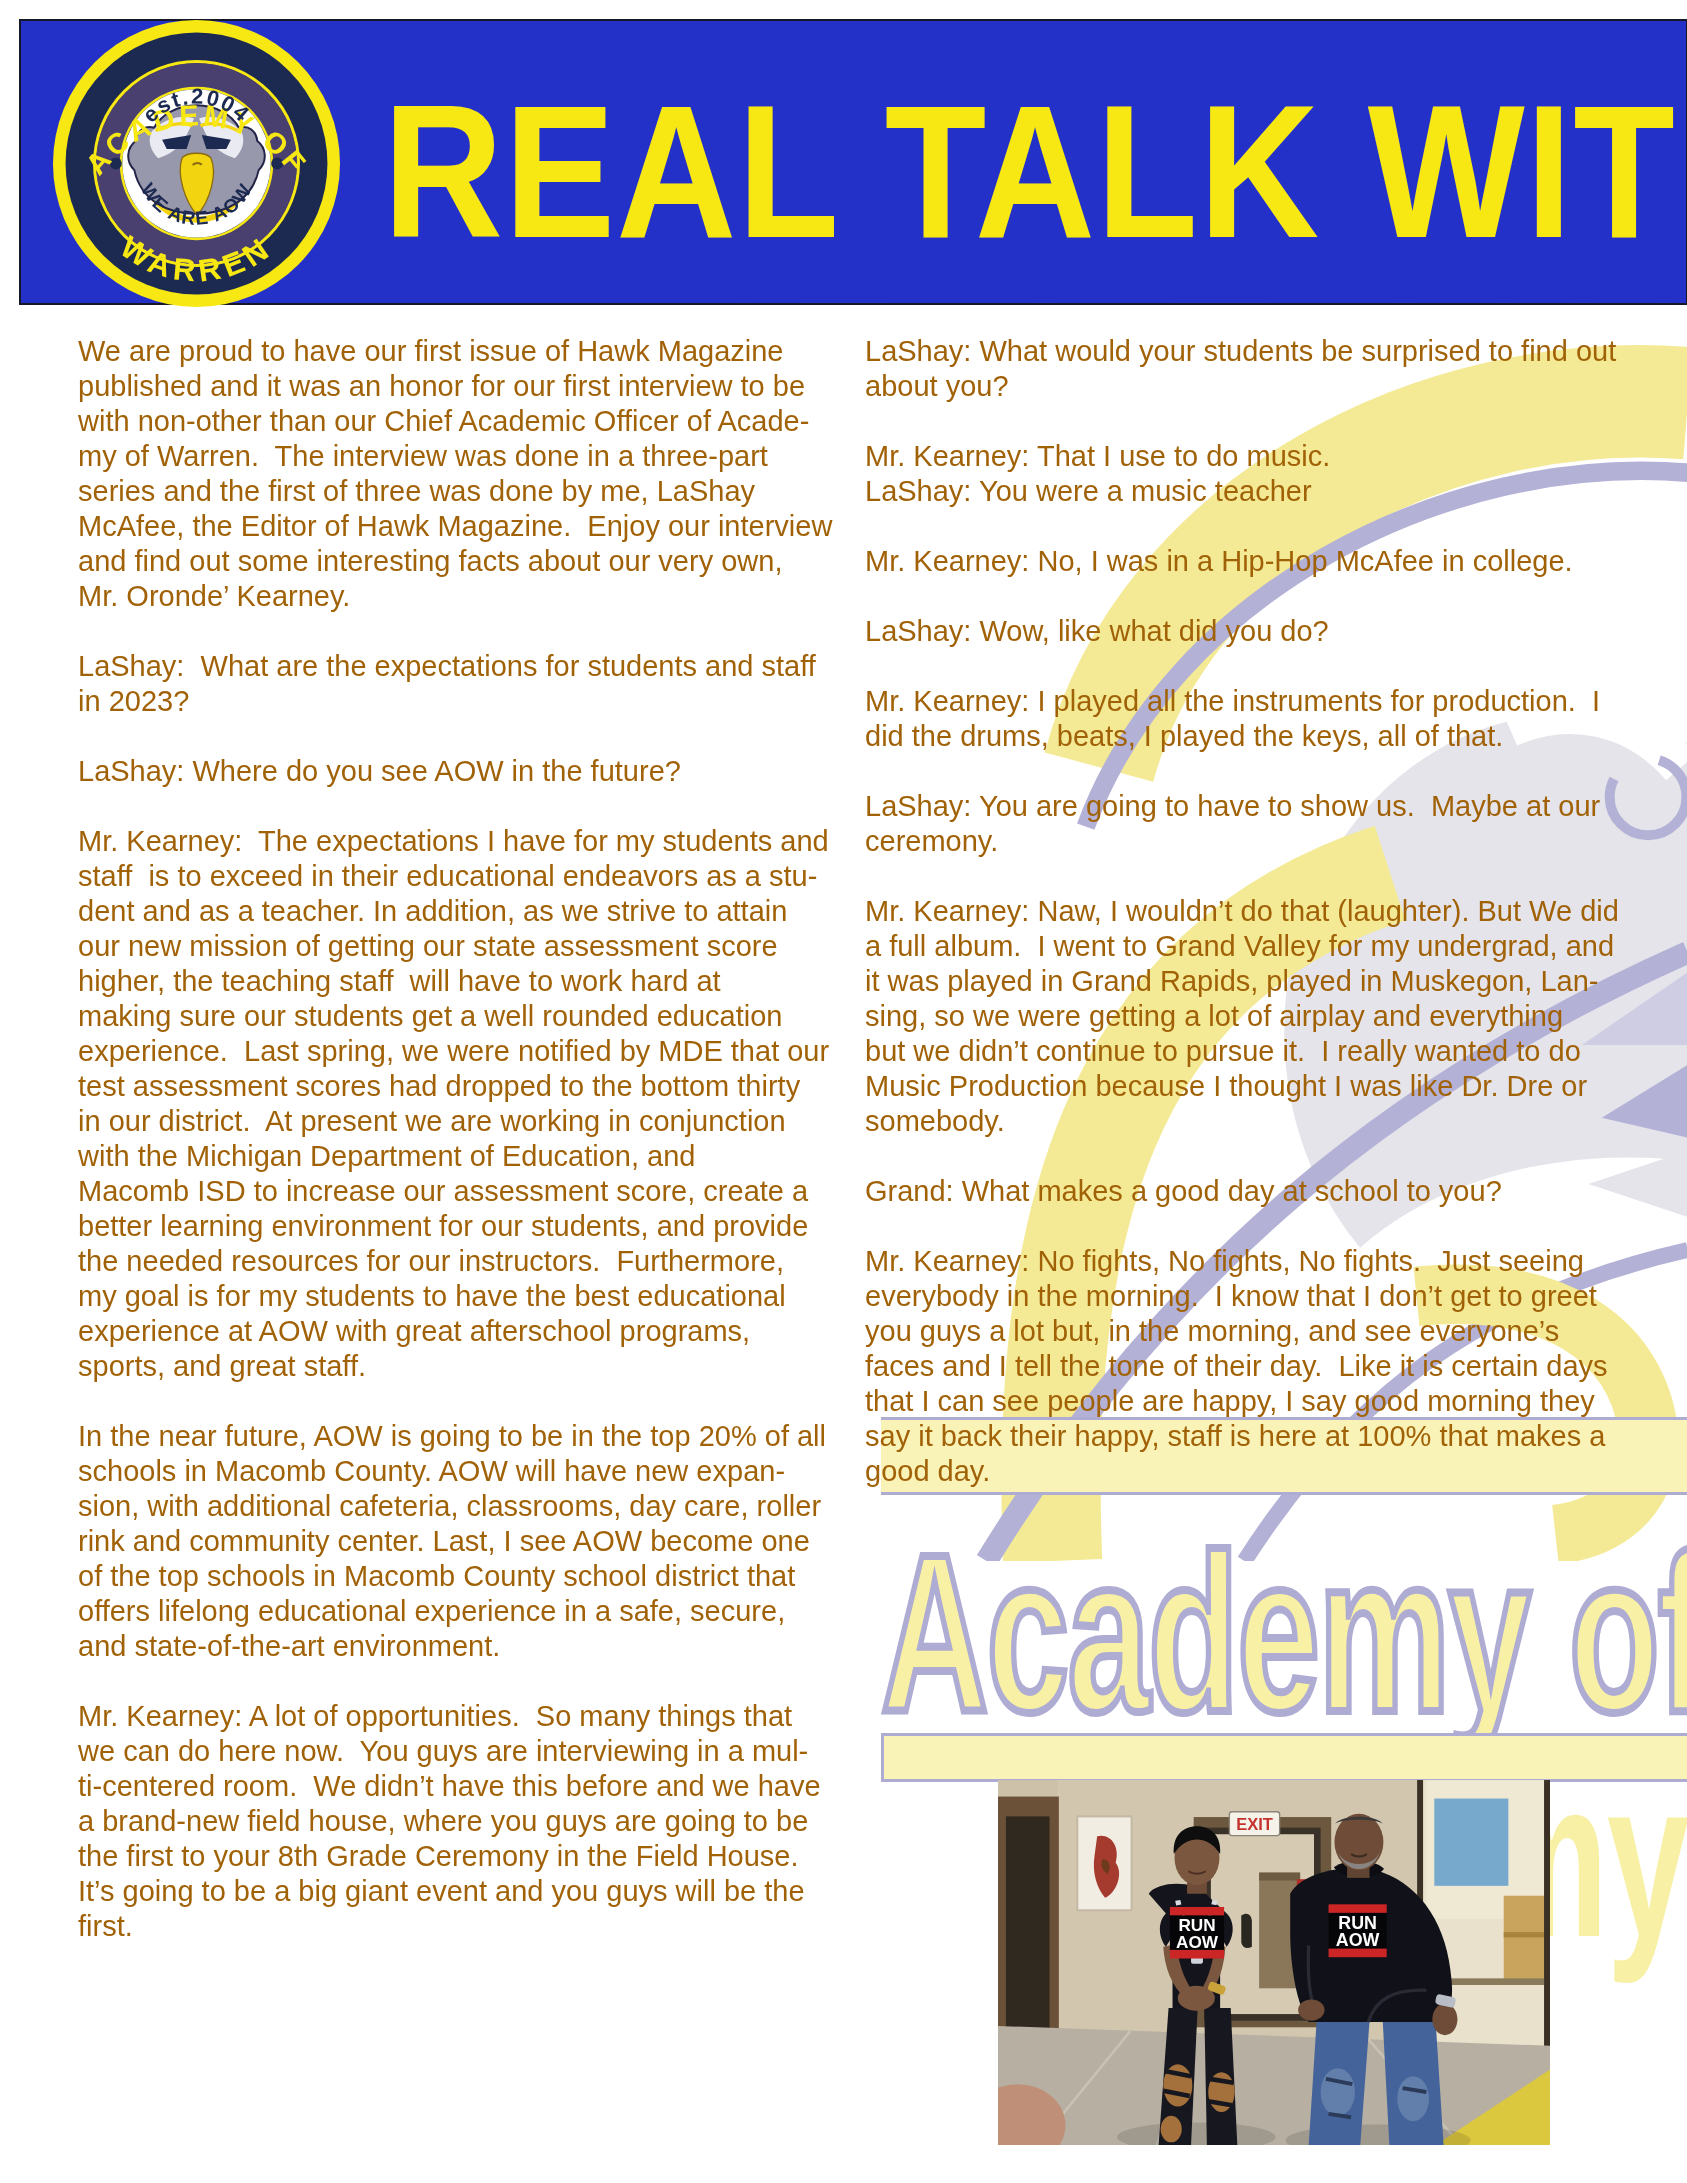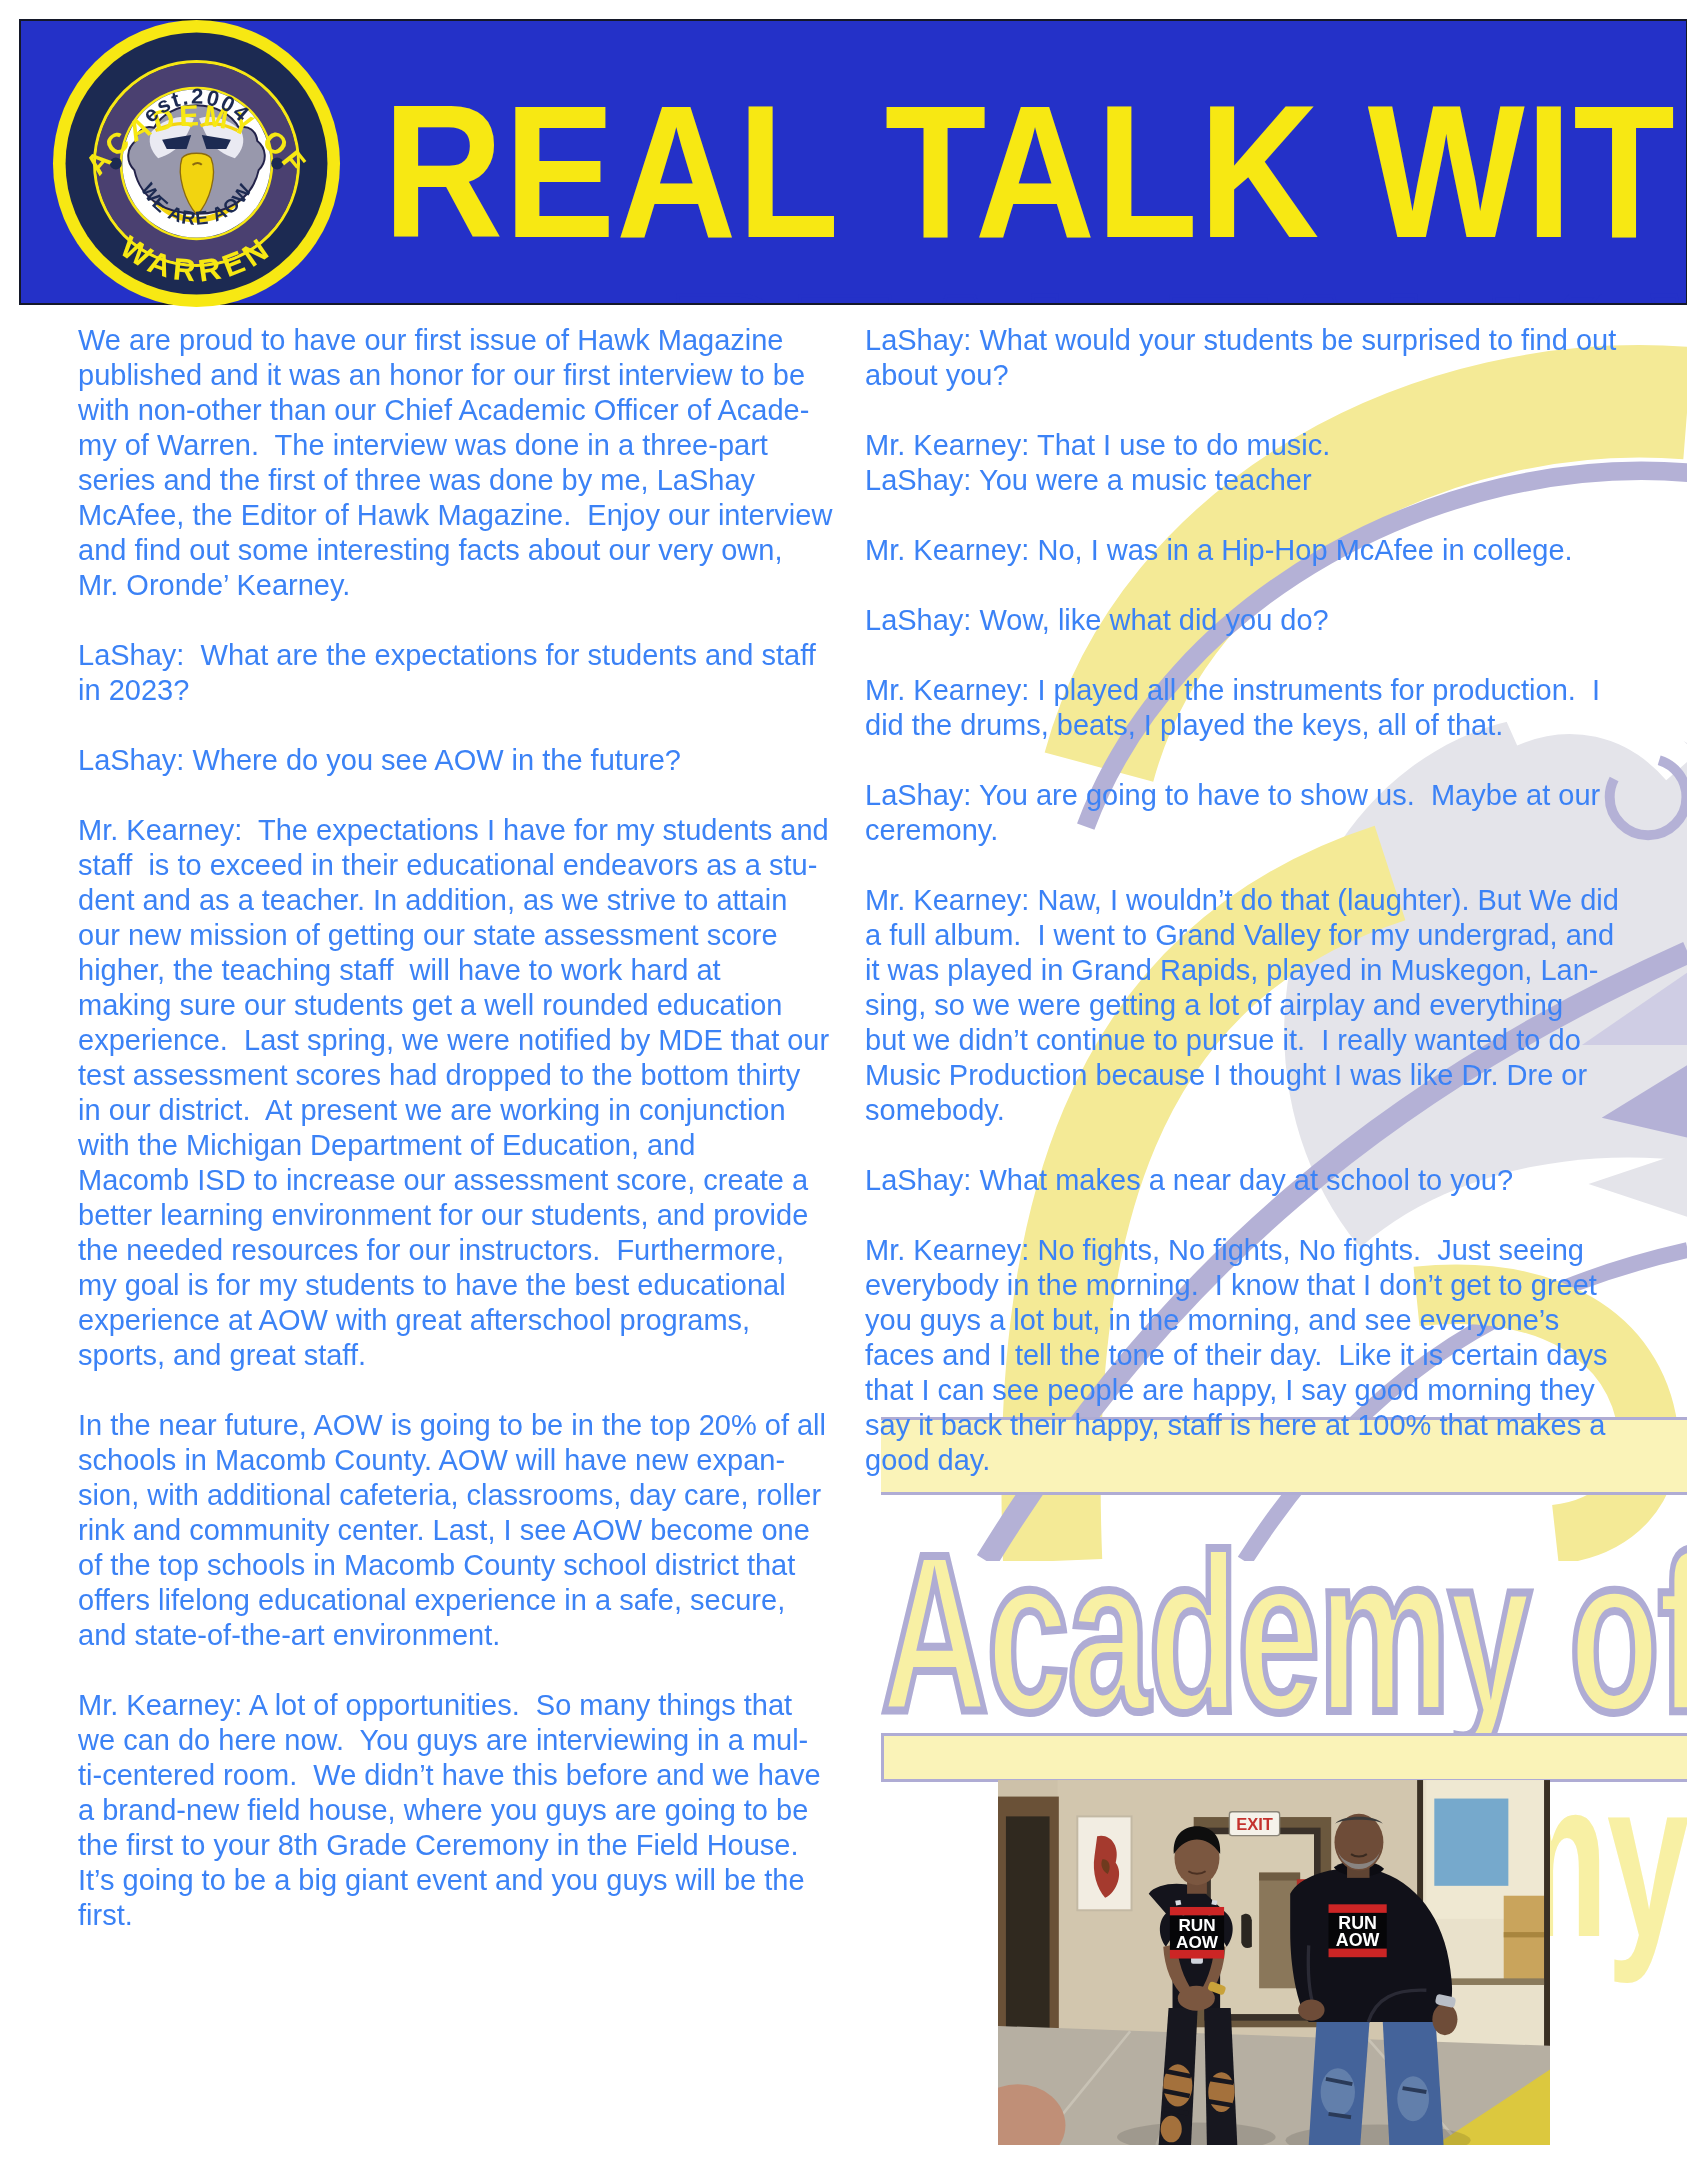--- a/index.html
+++ b/index.html
@@ -13,21 +13,21 @@
     background:#2431C8;border:2px solid #141829;box-sizing:border-box;overflow:hidden;
   }
   .banner-title{
     position:absolute;left:362px;top:56px;line-height:1;font-size:189px;font-weight:bold;
     letter-spacing:1.3px;transform:scaleX(0.88);transform-origin:left top;white-space:pre;
   }
   .banner-title .fill{position:absolute;left:0;top:0;color:#F7E813;}
   .banner-title .inline{position:relative;color:transparent;-webkit-text-stroke:3.3px #2431C8;}
   .logo-badge{position:absolute;left:51px;top:18px;}
   
-  .col{position:absolute;top:323px;color:#3b82f6;font-size:29px;line-height:35px;}
+  .col{position:absolute;top:334px;color:#a16207;font-size:29px;line-height:35px;}
   .col-left{left:78px;}
   .col-right{left:865px;}
   .col p{white-space:pre;margin:0 0 35px 0;}
   
   .watermark-art{position:absolute;left:887px;top:304px;pointer-events:none;}
   .wm-band{
     position:absolute;left:881px;top:1417px;width:820px;height:78px;
     background:#FAF3B8;border-top:3.3px solid #AFACD4;border-bottom:3.3px solid #AFACD4;box-sizing:border-box;
   }
   .wordmark{
@@ -169,21 +169,21 @@
 did the drums, beats, I played the keys, all of that.</p>
       <p>LaShay: You are going to have to show us.  Maybe at our
 ceremony.</p>
       <p>Mr. Kearney: Naw, I wouldn’t do that (laughter). But We did
 a full album.  I went to Grand Valley for my undergrad, and
 it was played in Grand Rapids, played in Muskegon, Lan-
 sing, so we were getting a lot of airplay and everything
 but we didn’t continue to pursue it.  I really wanted to do
 Music Production because I thought I was like Dr. Dre or
 somebody.</p>
-      <p>LaShay: What makes a near day at school to you?</p>
+      <p>Grand: What makes a good day at school to you?</p>
       <p>Mr. Kearney: No fights, No fights, No fights.  Just seeing
 everybody in the morning.  I know that I don’t get to greet
 you guys a lot but, in the morning, and see everyone’s
 faces and I tell the tone of their day.  Like it is certain days
 that I can see people are happy, I say good morning they
 say it back their happy, staff is here at 100% that makes a
 good day.</p>
     </div>
 
   <div class="wordmark">

